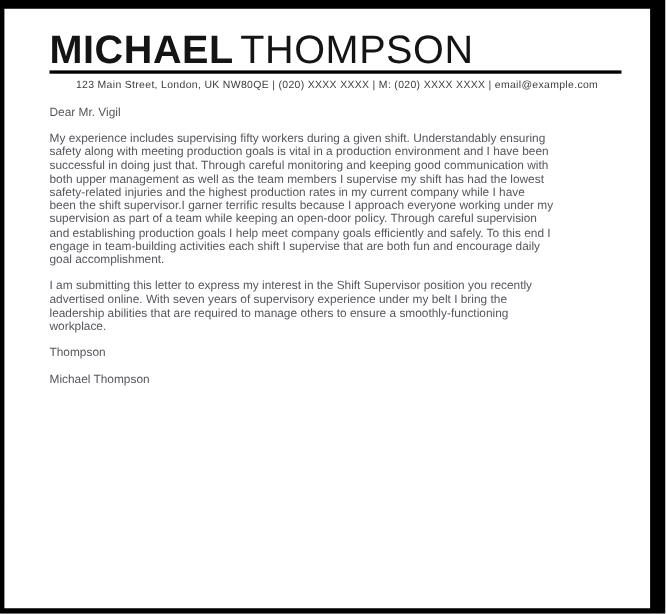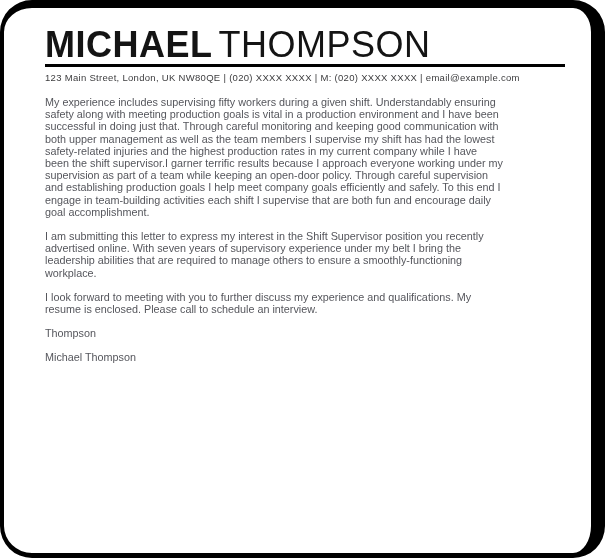--- a/index.html
+++ b/index.html
@@ -12,21 +12,20 @@
   .frame {
     box-sizing: border-box;
     width: 605px; height: 558px;
     border-style: solid;
     border-color: #000000;
     border-top-width: 8px;
     border-left-width: 4px;
     border-right-width: 14px;
     border-bottom-width: 5px;
     background: #ffffff;
-    border-radius: 32px;
   }
   .content {
     box-sizing: border-box;
     width: 100%; height: 100%;
     padding: 4px 26px 0 41px;
   }
   .name {
     margin: 14px 0 0 0;
     font-size: 36px;
     line-height: 38px;
@@ -42,20 +41,21 @@
     margin: 0;
     width: 100%;
   }
   .contact {
     margin-top: 5px;
     font-size: 9.5px;
     line-height: 12px;
     letter-spacing: 0.3px;
     color: #3c3c3e;
     white-space: nowrap;
+    margin-left: 24px;
   }
   .letter {
     margin-top: 12px;
     font-size: 10.8px;
     line-height: 12.2px;
     color: #55565c;
   }
   .letter .block { margin: 0 0 12px 0; }
   .para { white-space: pre-line; }
 </style>
@@ -65,34 +65,33 @@
 <div class="frame">
   <div class="content">
 
     <h1 class="name"><span class="first">MICHAEL</span><span class="last">THOMPSON</span></h1>
 
     <div class="rule"></div>
 
     <div class="contact">123 Main Street, London, UK NW80QE  |  (020) XXXX XXXX  |  M: (020) XXXX XXXX  |  email@example.com</div>
 
     <div class="letter">
+      <div class="block">Dear Mr. Vigil</div>
       <p class="block para">My experience includes supervising fifty workers during a given shift. Understandably ensuring
 safety along with meeting production goals is vital in a production environment and I have been
 successful in doing just that. Through careful monitoring and keeping good communication with
 both upper management as well as the team members I supervise my shift has had the lowest
 safety-related injuries and the highest production rates in my current company while I have
 been the shift supervisor.I garner terrific results because I approach everyone working under my
 supervision as part of a team while keeping an open-door policy. Through careful supervision
 and establishing production goals I help meet company goals efficiently and safely. To this end I
 engage in team-building activities each shift I supervise that are both fun and encourage daily
 goal accomplishment.</p>
       <p class="block para">I am submitting this letter to express my interest in the Shift Supervisor position you recently
 advertised online. With seven years of supervisory experience under my belt I bring the
 leadership abilities that are required to manage others to ensure a smoothly-functioning
 workplace.</p>
-      <p class="block para">I look forward to meeting with you to further discuss my experience and qualifications. My
-resume is enclosed. Please call to schedule an interview.</p>
       <div class="block">Thompson</div>
       <div class="block">Michael Thompson</div>
     </div>
 
   </div>
 </div>
 
 </body></html>

